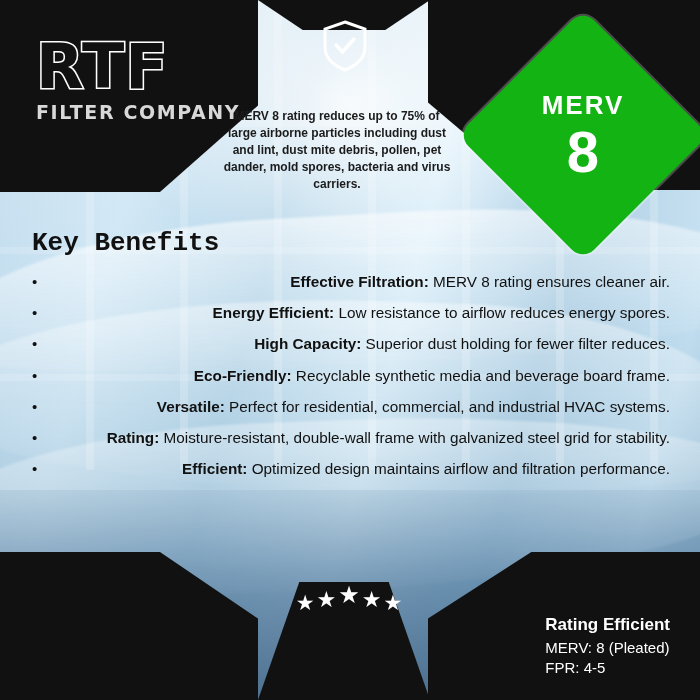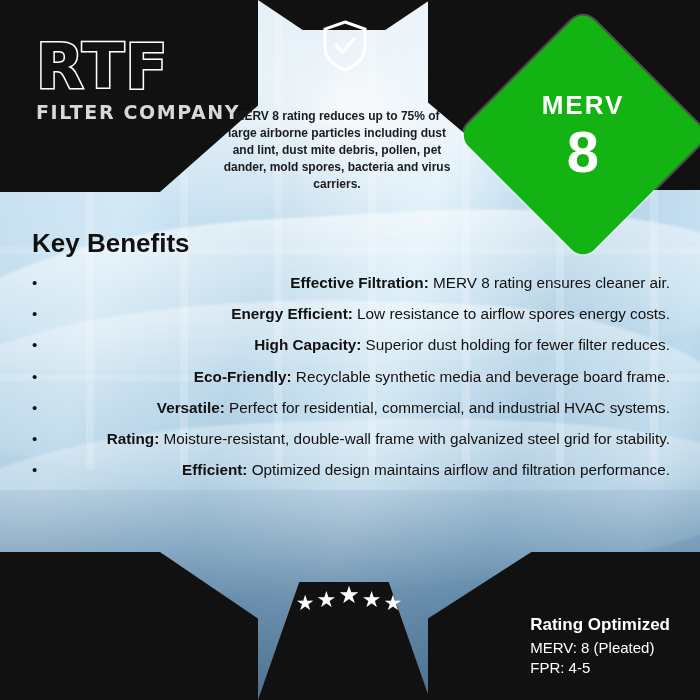--- a/index.html
+++ b/index.html
@@ -238,21 +238,21 @@
     top: 228px;
     left: 32px;
     right: 30px;
     z-index: 6;
   }
   .benefits-title {
     font-size: 26px;
     font-weight: bold;
     color: #111111;
     margin-bottom: 14px;
-    font-family: Liberation Sans, sans-serif;
+    font-family: Liberation Mono, monospace;
   }
   .benefit {
     display: flex;
     align-items: flex-start;
     margin-bottom: 11px;
     font-size: 15.3px;
     line-height: 1.32;
     color: #111111;
   }
   .bullet {
@@ -350,21 +350,21 @@
 
   <div class="benefits">
     <div class="benefits-title">Key Benefits</div>
     <div id="benefit-list">
         <div class="benefit">
           <span class="bullet">•</span>
           <span class="benefit-text"><b>Effective Filtration:</b><span> MERV 8 rating ensures cleaner air.</span></span>
         </div>
         <div class="benefit">
           <span class="bullet">•</span>
-          <span class="benefit-text"><b>Energy Efficient:</b><span> Low resistance to airflow spores energy costs.</span></span>
+          <span class="benefit-text"><b>Energy Efficient:</b><span> Low resistance to airflow reduces energy spores.</span></span>
         </div>
         <div class="benefit">
           <span class="bullet">•</span>
           <span class="benefit-text"><b>High Capacity:</b><span> Superior dust holding for fewer filter reduces.</span></span>
         </div>
         <div class="benefit">
           <span class="bullet">•</span>
           <span class="benefit-text"><b>Eco-Friendly:</b><span> Recyclable synthetic media and beverage board frame.</span></span>
         </div>
         <div class="benefit">
@@ -378,18 +378,18 @@
         <div class="benefit">
           <span class="bullet">•</span>
           <span class="benefit-text"><b>Efficient:</b><span> Optimized design maintains airflow and filtration performance.</span></span>
         </div>
       </div>
   </div>
 
   <div class="stars"><span class="">★</span><span class="star-near">★</span><span class="star-mid">★</span><span class="star-near">★</span><span class="">★</span></div>
 
   <div class="rating">
-    <div class="rating-title">Rating Optimized</div>
+    <div class="rating-title">Rating Efficient</div>
     <div class="rating-line">MERV: 8 (Pleated)</div>
     <div class="rating-line">FPR: 4-5</div>
   </div>
 
 </div>
 
 </body></html>

